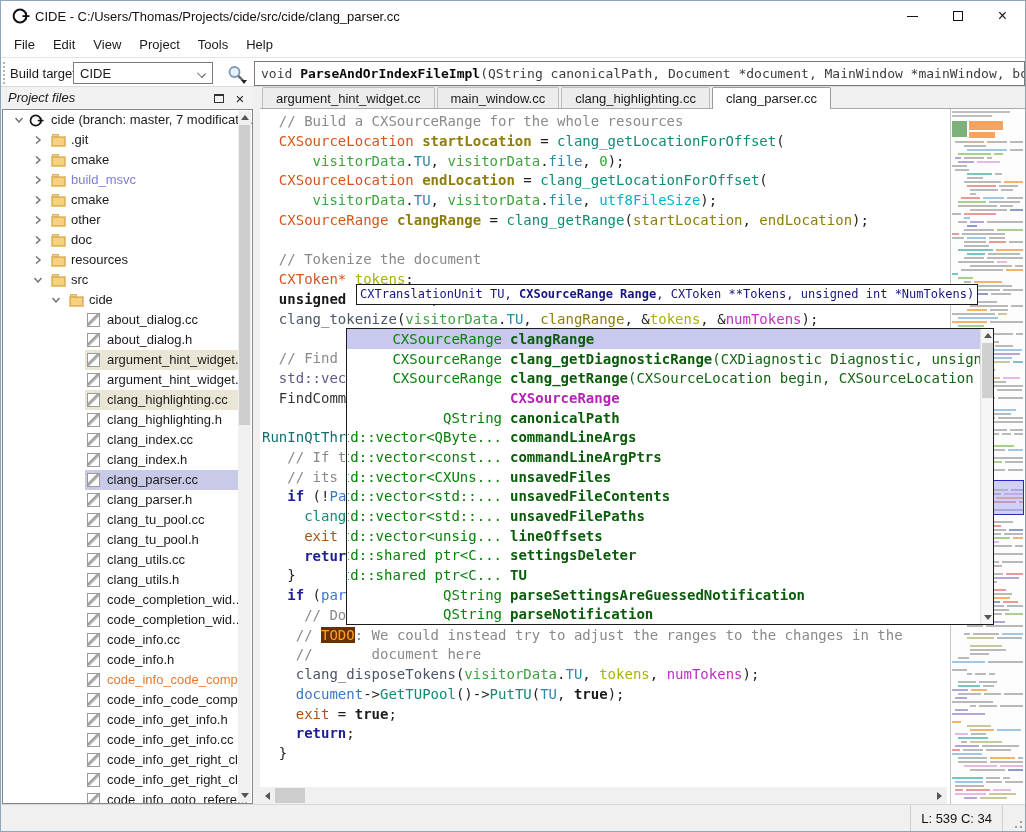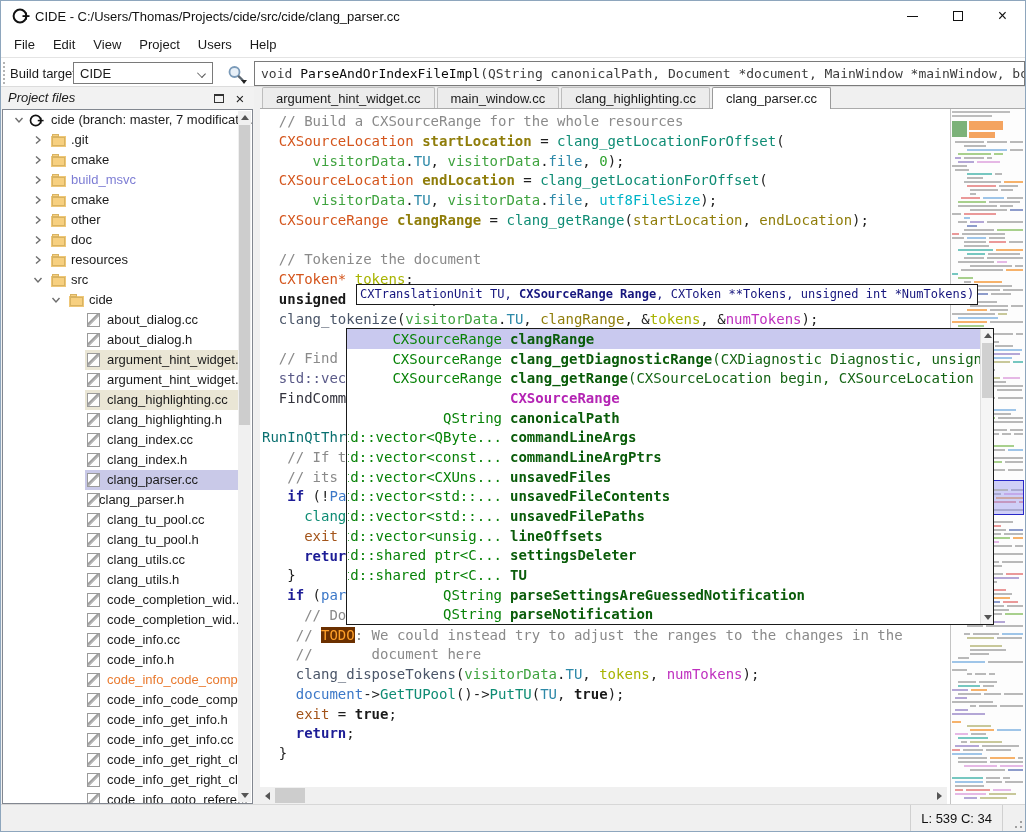--- a/index.html
+++ b/index.html
@@ -25,21 +25,21 @@
   
   .toolbar{position:absolute;left:0;top:56px;width:100%;height:30px;background:#fff;border-top:1px solid #e4e4e4;border-bottom:1px solid #dcdcdc;}
   .tb-handle{position:absolute;left:2px;top:4px;height:22px;border-left:2px dotted #b4b4b4;}
   .tb-label{position:absolute;left:9px;top:8px;color:#1a1a1a;}
   .combo{position:absolute;left:72px;top:4px;width:140px;height:22px;border:1px solid #7a7a7a;background:#fff;padding:3px 6px;}
   .combo-arrow{position:absolute;right:7px;top:7px;width:7px;height:7px;border-right:1.4px solid #555;border-bottom:1.4px solid #555;transform:rotate(45deg) scale(1,.8);}
   .search-btn{position:absolute;left:221px;top:3px;width:27px;height:25px;display:flex;align-items:center;justify-content:center;}
   .search-dd{position:absolute;right:2px;bottom:2px;width:0;height:0;border-left:3px solid transparent;border-right:3px solid transparent;border-top:4px solid #222;}
   .sig-field{position:absolute;left:253px;top:3px;right:0;height:25px;border:1px solid #7a7a7a;background:#fff;
              font-family:"DejaVu Sans Mono",monospace;font-size:13px;line-height:23px;padding-left:6px;white-space:pre;overflow:hidden;color:#3c3c3c;}
-  .sig-fn{font-weight:normal;color:#0a0a0a;margin-top:40px;}
+  .sig-fn{font-weight:bold;color:#0a0a0a;margin-top:40px;}
 
   
   .dock{position:absolute;left:0;top:86px;width:253px;bottom:27px;background:#f2f2f2;}
   .dock-header{position:absolute;left:0;top:0;width:100%;height:22px;background:#f2f2f2;}
   .dock-title{position:absolute;left:7px;top:3px;color:#1a1a1a;font-style:italic;}
   .dock-btn{position:absolute;top:3px;width:18px;height:16px;display:flex;align-items:center;justify-content:center;}
   .db-float{right:26px}.db-close{right:5px;font-size:15px;color:#222;}
   .float-glyph{width:10px;height:9px;border:1px solid #333;border-top:2px solid #333;}
   .tree{position:absolute;left:1px;right:1px;top:22px;bottom:0;background:#fff;border:1px solid #828790;overflow:hidden;}
   .tree-row{position:relative;height:20px;white-space:nowrap;}
@@ -130,21 +130,21 @@
   <div class="win-btn wb-close">
       <div class="glyph-close">×</div>
     </div>
 </div>
 
 <div class="menubar">
     <div class="menu-item">File</div>
     <div class="menu-item">Edit</div>
     <div class="menu-item">View</div>
     <div class="menu-item">Project</div>
-    <div class="menu-item">Users</div>
+    <div class="menu-item">Tools</div>
     <div class="menu-item">Help</div>
   </div>
 
 <div class="toolbar">
   <div class="tb-handle"></div>
   <span class="tb-label">Build target:</span>
   <div class="combo">
     <span>CIDE</span>
     <span class="combo-arrow"></span>
   </div>
@@ -316,21 +316,21 @@
           <div class="tr-hl hl-sel"></div>
           <span class="tr-icon" style="left: 84px;">
             <div class="file-icon"></div>
           </span>
           <span class="tr-label" style="left: 104px;">clang_parser.cc</span>
         </div>
         <div class="tree-row">
           <span class="tr-icon" style="left: 84px;">
             <div class="file-icon"></div>
           </span>
-          <span class="tr-label" style="left: 96px;">clang_parser.h</span>
+          <span class="tr-label" style="left: 104px;">clang_parser.h</span>
         </div>
         <div class="tree-row">
           <span class="tr-icon" style="left: 84px;">
             <div class="file-icon"></div>
           </span>
           <span class="tr-label" style="left: 104px;">clang_tu_pool.cc</span>
         </div>
         <div class="tree-row">
           <span class="tr-icon" style="left: 84px;">
             <div class="file-icon"></div>

